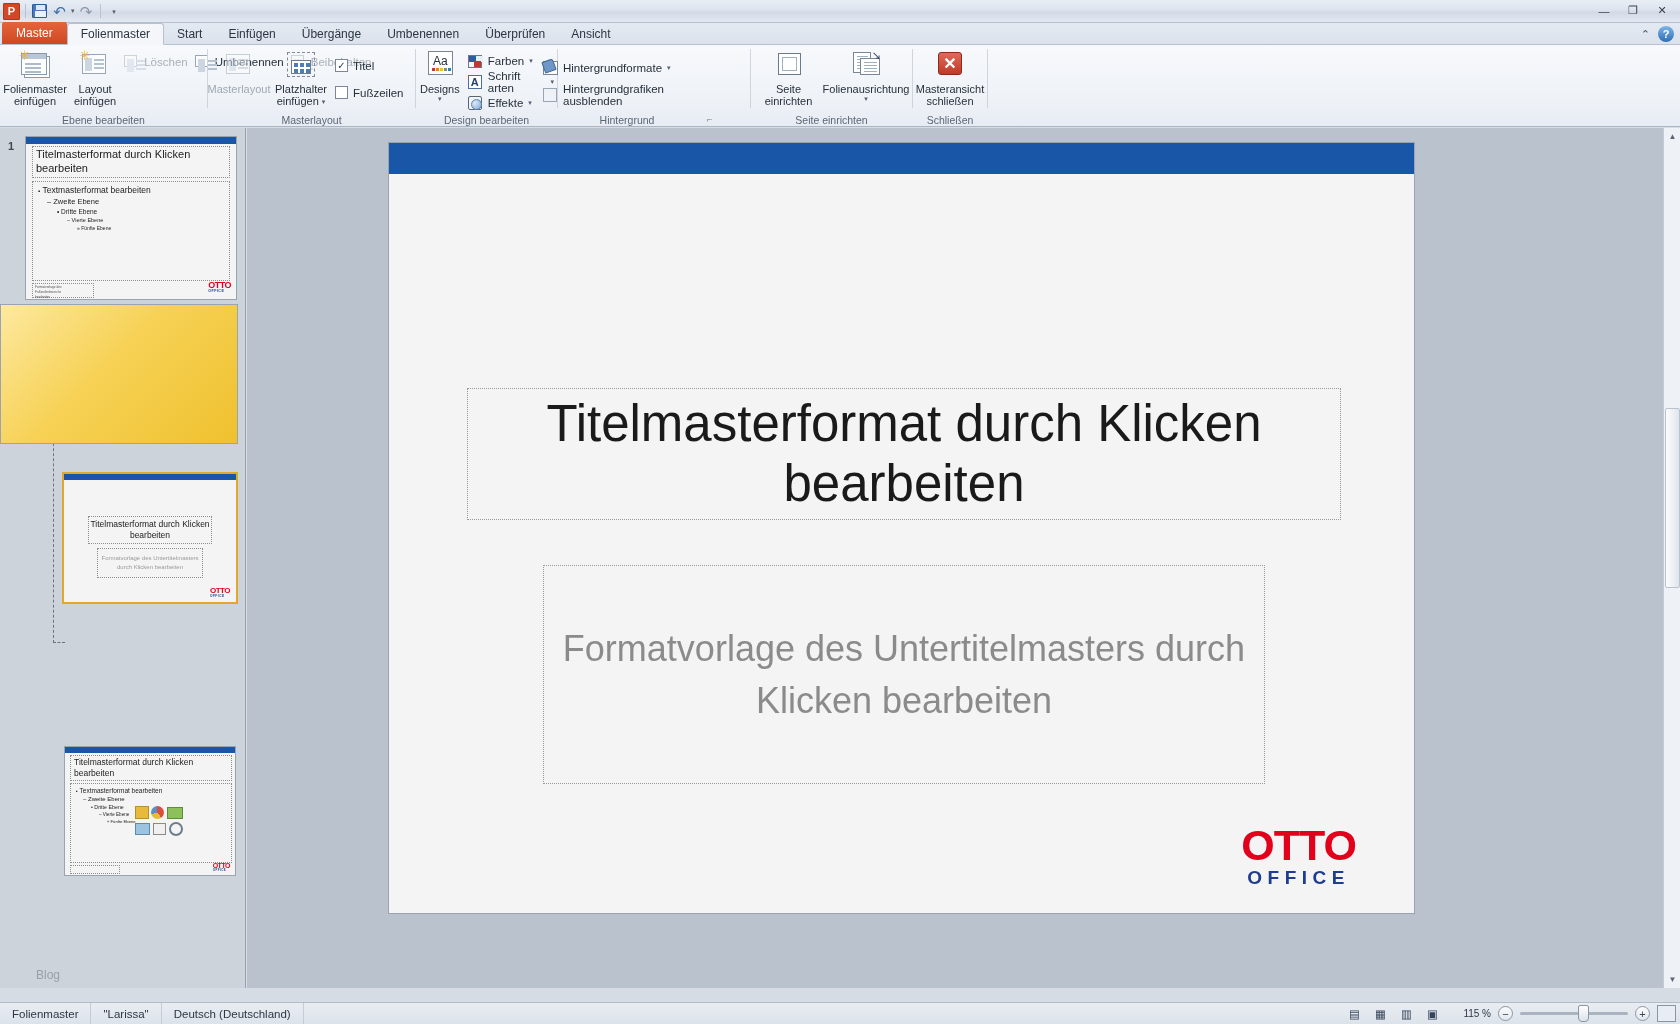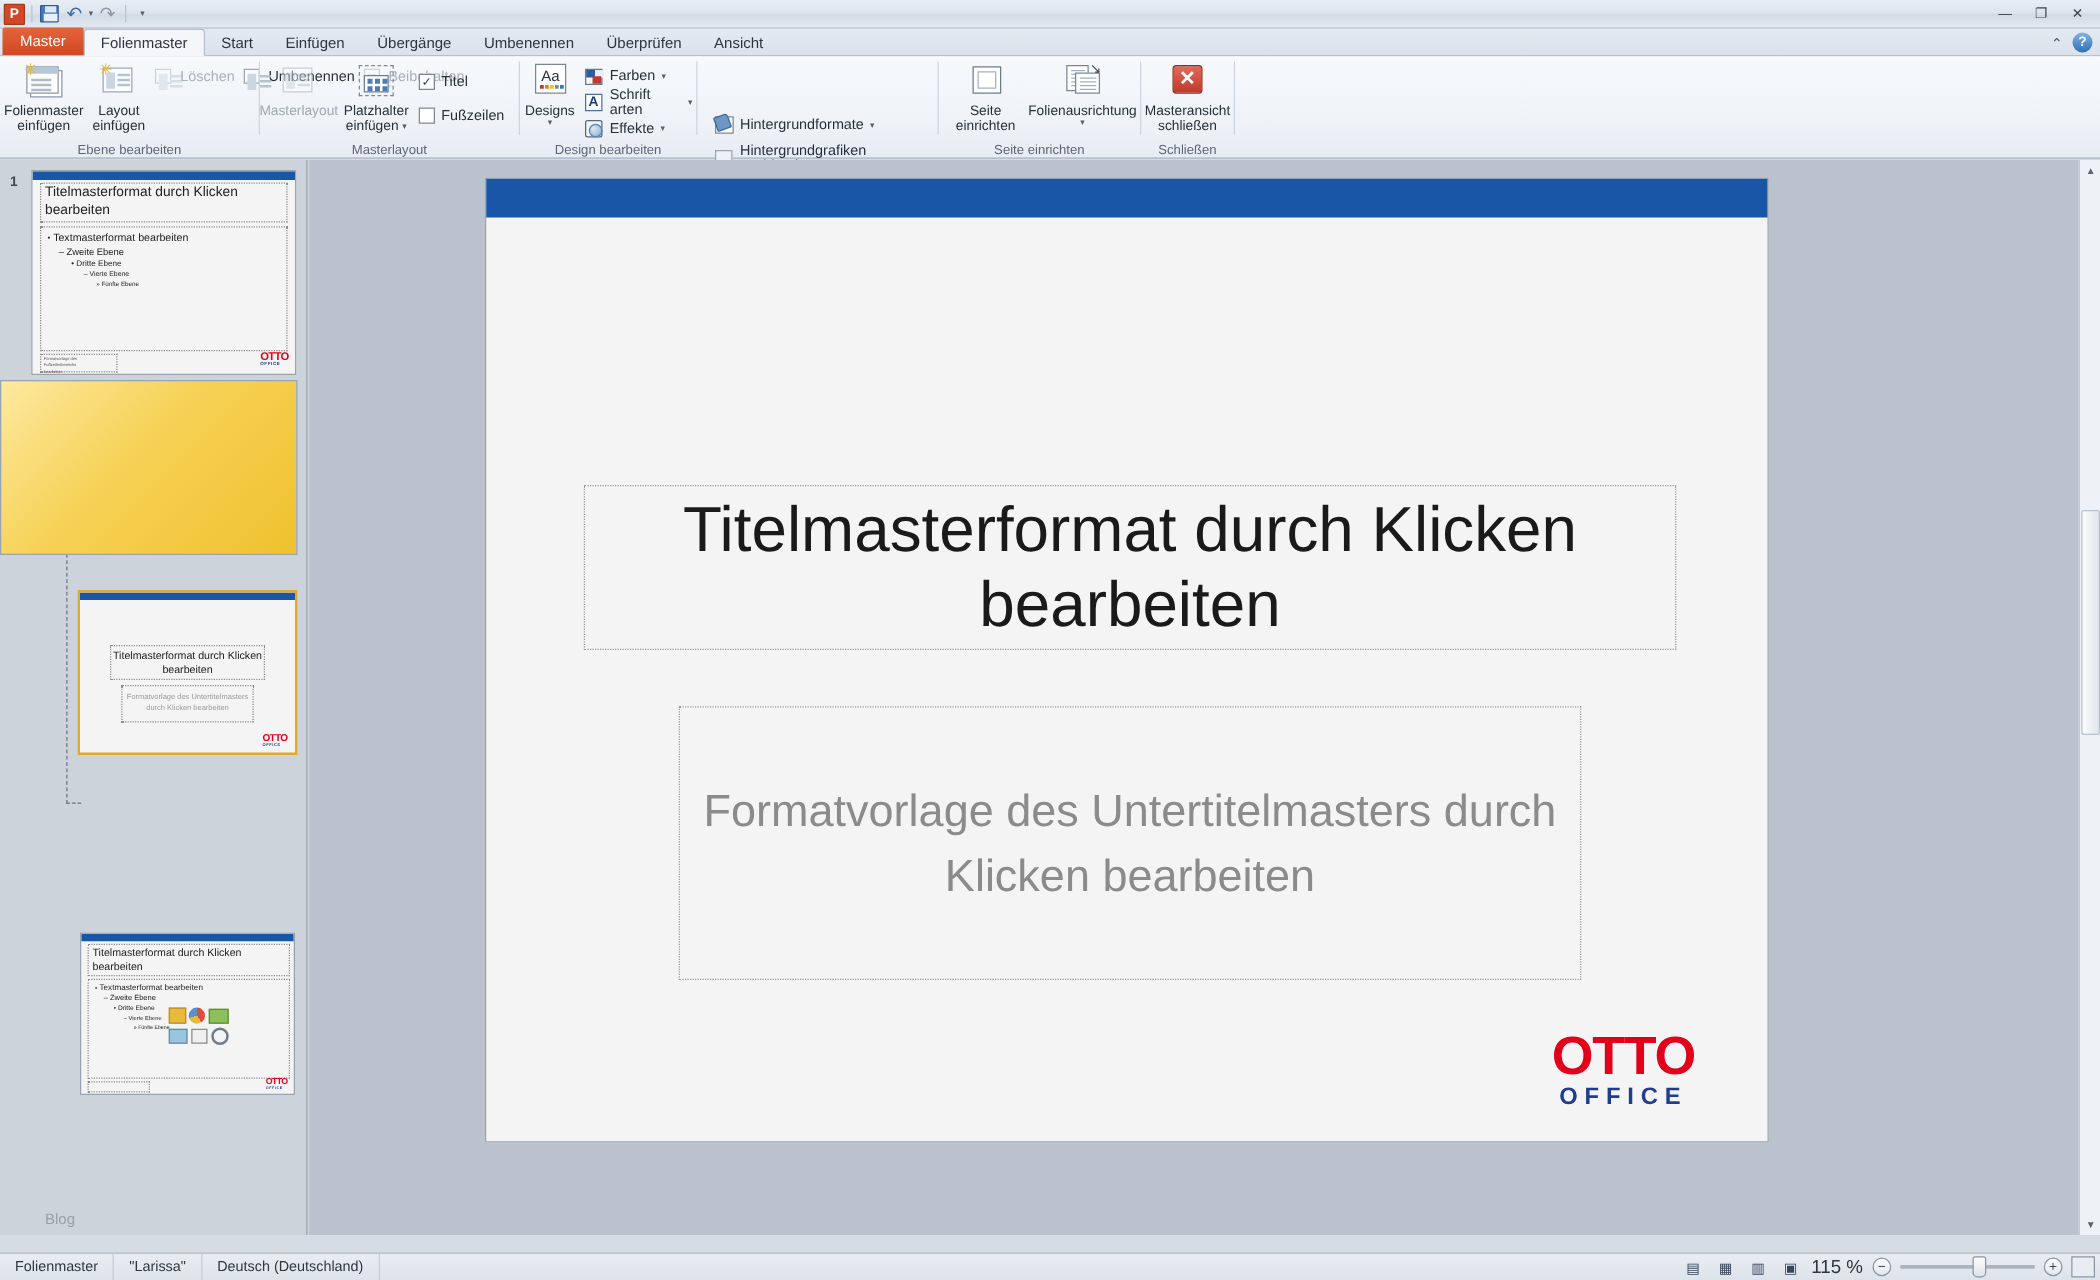--- a/index.html
+++ b/index.html
@@ -240,21 +240,21 @@
     background: linear-gradient(to bottom,#e9edf3 0%, #dde3ea 100%);
     border-top: 1px solid #b3bcc8;
     display: flex; align-items: center; font-size: 11.5px; color: #2c3742;
   }
   .sb-item { padding: 0 12px; height: 22px; display: flex; align-items: center; border-right: 1px solid #c4ccd6; }
   .sb-right { position: absolute; right: 4px; display: flex; align-items: center; gap: 7px; height: 22px; }
   .viewbtn {
     width: 19px; height: 17px; display: flex; align-items: center; justify-content: center;
     color: #36455a;
   }
-  .zoom-pct { font-size: 15px; color: #2c3742; min-width: 42px; text-align: left; }
+  .zoom-pct { font-size: 10px; color: #2c3742; min-width: 42px; text-align: right; }
   .zoom-circle {
     width: 15px; height: 15px; border-radius: 50%; border: 1px solid #8b96a4;
     background: linear-gradient(to bottom,#fbfcfd,#e3e8ee);
     display: flex; align-items: center; justify-content: center; font-size: 11px; color: #3a4654;
   }
   .zoom-track { width: 108px; height: 3px; background: #aab4c0; position: relative; border-radius: 2px; }
   .zoom-handle {
     position: absolute; left: 58px; top: -7px; width: 11px; height: 17px;
     background: linear-gradient(to bottom,#fdfdfe,#dde3ea); border: 1px solid #8b96a4; border-radius: 2px 2px 4px 4px;
   }
@@ -412,21 +412,21 @@
             </span>
           <span>Effekte</span>
           <span class="tiny-arrow">▾</span>
         </div>
       </div>
     </div>
     <div class="rgroup-label">Design bearbeiten</div>
   </div>
   <div class="rgroup-div" style="left:557px;"></div>
 
-  <div class="rgroup" style="left:560px; width:192px;margin-top:32px;">
+  <div class="rgroup" style="left:531px; width:192px;">
     <div class="rgroup-body" style="flex-direction:column; padding-top:10px; padding-left:8px; gap:6px;">
       <div class="smallrow">
         <span class="smicon">
             <span class="ico-bgstyle"></span>
           </span>
         <span>Hintergrundformate</span>
         <span class="tiny-arrow">▾</span>
       </div>
       <div class="smallrow">
         <span class="smicon">

